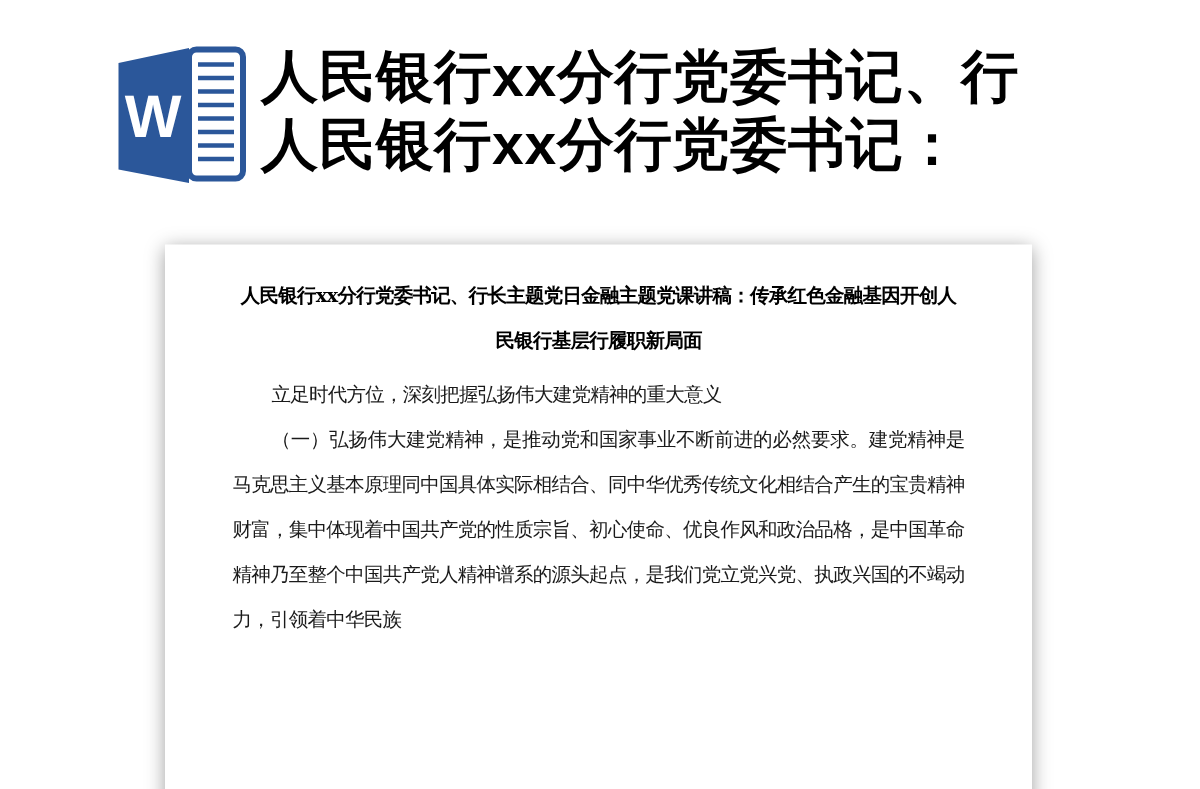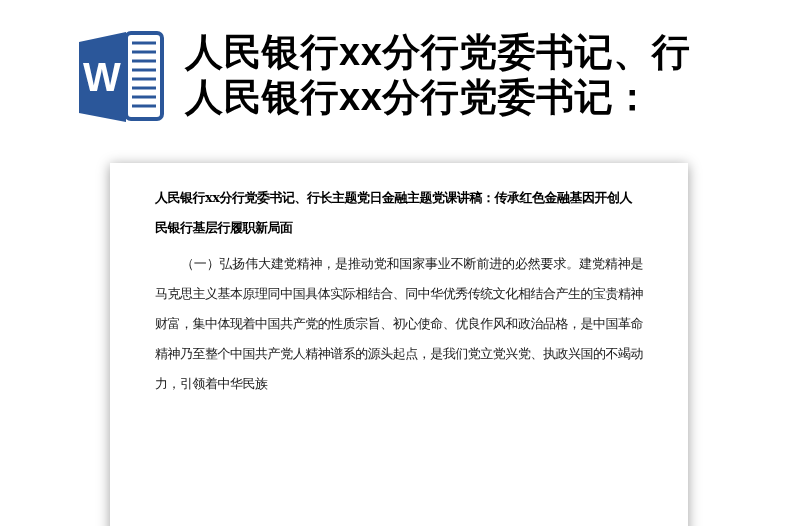--- a/index.html
+++ b/index.html
@@ -26,21 +26,21 @@
   }
   .word-icon {
     position: absolute;
     left: 74px;
     top: 30px;
     width: 92px;
     height: 92px;
   }
   .header-title {
     position: absolute;
-    left: 185px;
+    left: 174px;
     top: 30px;
     width: 560px;
     font-size: 38px;
     line-height: 45px;
     font-weight: 700;
     color: #000000;
     letter-spacing: 0.5px;
     font-family: "Liberation Sans", sans-serif;
   }
   
@@ -54,20 +54,21 @@
     box-shadow: 0 2px 12px rgba(0,0,0,0.38);
     box-sizing: border-box;
     padding: 20px 45px 0 45px;
     font-family: "DejaVu Serif", "Liberation Serif", serif;
     color: #1a1a1a;
   }
   .doc-title {
     font-size: 13px;
     line-height: 30px;
     font-weight: 700;
+    text-align: center;
     letter-spacing: -0.5px;
     margin: 0 0 6px 0;
     color: #000000;
   }
   .doc-para {
     font-size: 13px;
     line-height: 30px;
     letter-spacing: -0.5px;
     text-align: justify;
     text-indent: 2em;
@@ -103,16 +104,17 @@
 
     <div class="header-title">
       <div>人民银行xx分行党委书记、行</div>
       <div>人民银行xx分行党委书记：</div>
     </div>
 
   </div>
 
   <div class="doc-page">
     <p class="doc-title">人民银行xx分行党委书记、行长主题党日金融主题党课讲稿：传承红色金融基因开创人民银行基层行履职新局面</p>
+    <p class="doc-para">立足时代方位，深刻把握弘扬伟大建党精神的重大意义</p>
     <p class="doc-para">（一）弘扬伟大建党精神，是推动党和国家事业不断前进的必然要求。建党精神是马克思主义基本原理同中国具体实际相结合、同中华优秀传统文化相结合产生的宝贵精神财富，集中体现着中国共产党的性质宗旨、初心使命、优良作风和政治品格，是中国革命精神乃至整个中国共产党人精神谱系的源头起点，是我们党立党兴党、执政兴国的不竭动力，引领着中华民族</p>
   </div>
 
 </div>
 
 </body></html>

